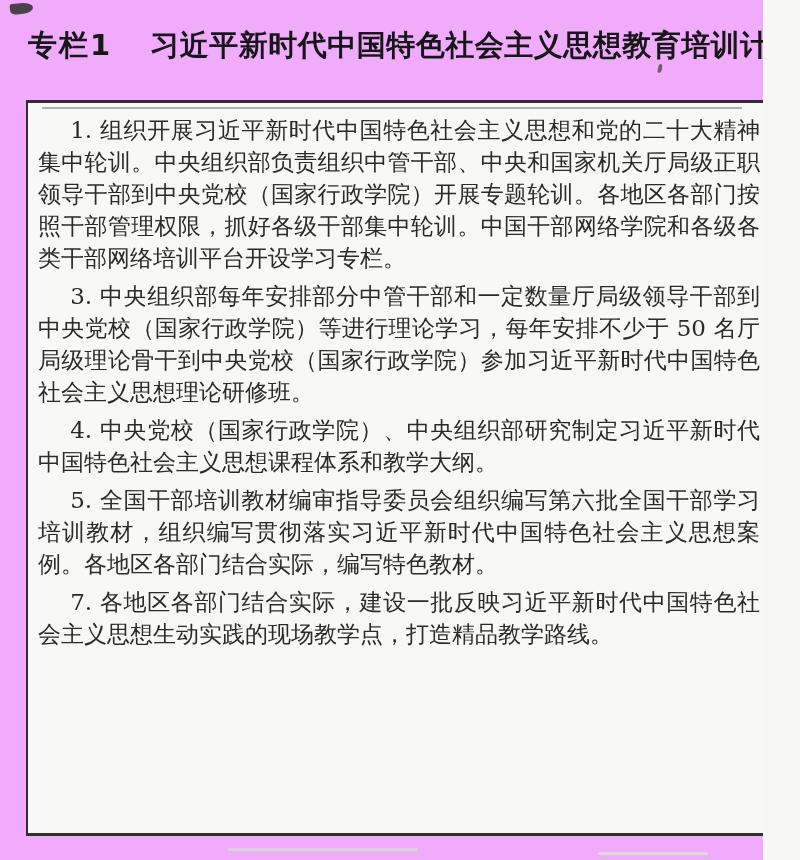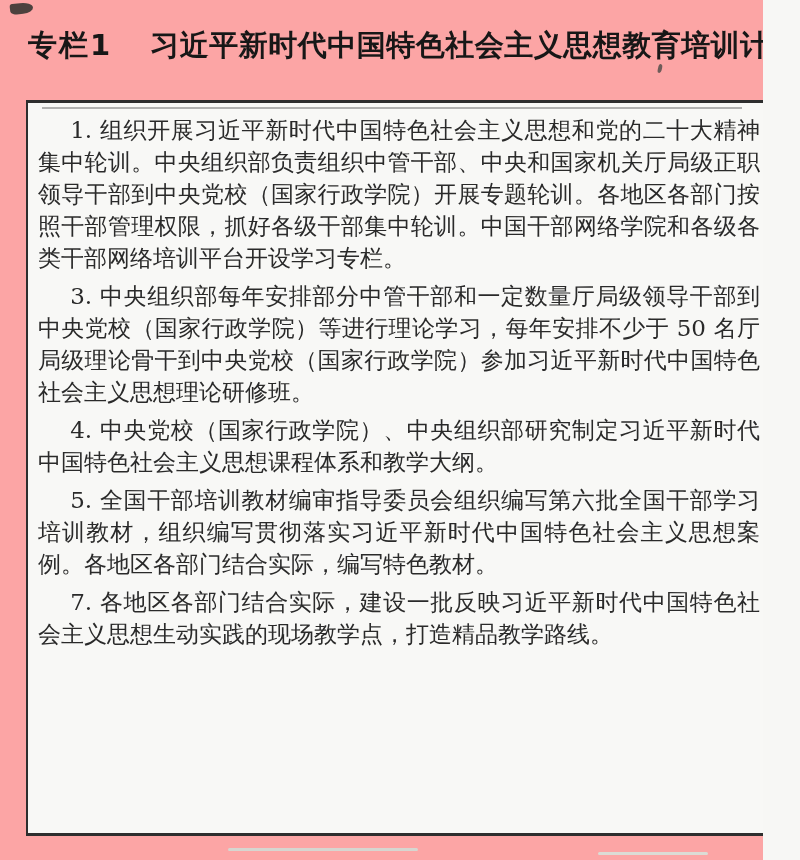--- a/index.html
+++ b/index.html
@@ -4,21 +4,21 @@
 <style>
   html, body {
     margin: 0;
     padding: 0;
     background: #f7f7f5;
   }
   .page {
     position: relative;
     width: 763px;
     height: 860px;
-    background: #fca5a5;
+    background: #f0abfc;
     overflow: hidden;
     font-family: "DejaVu Serif", "Liberation Serif", serif;
   }
 
   
   .title {
     position: absolute;
     top: 26px;
     left: 28px;
     right: 26px;

